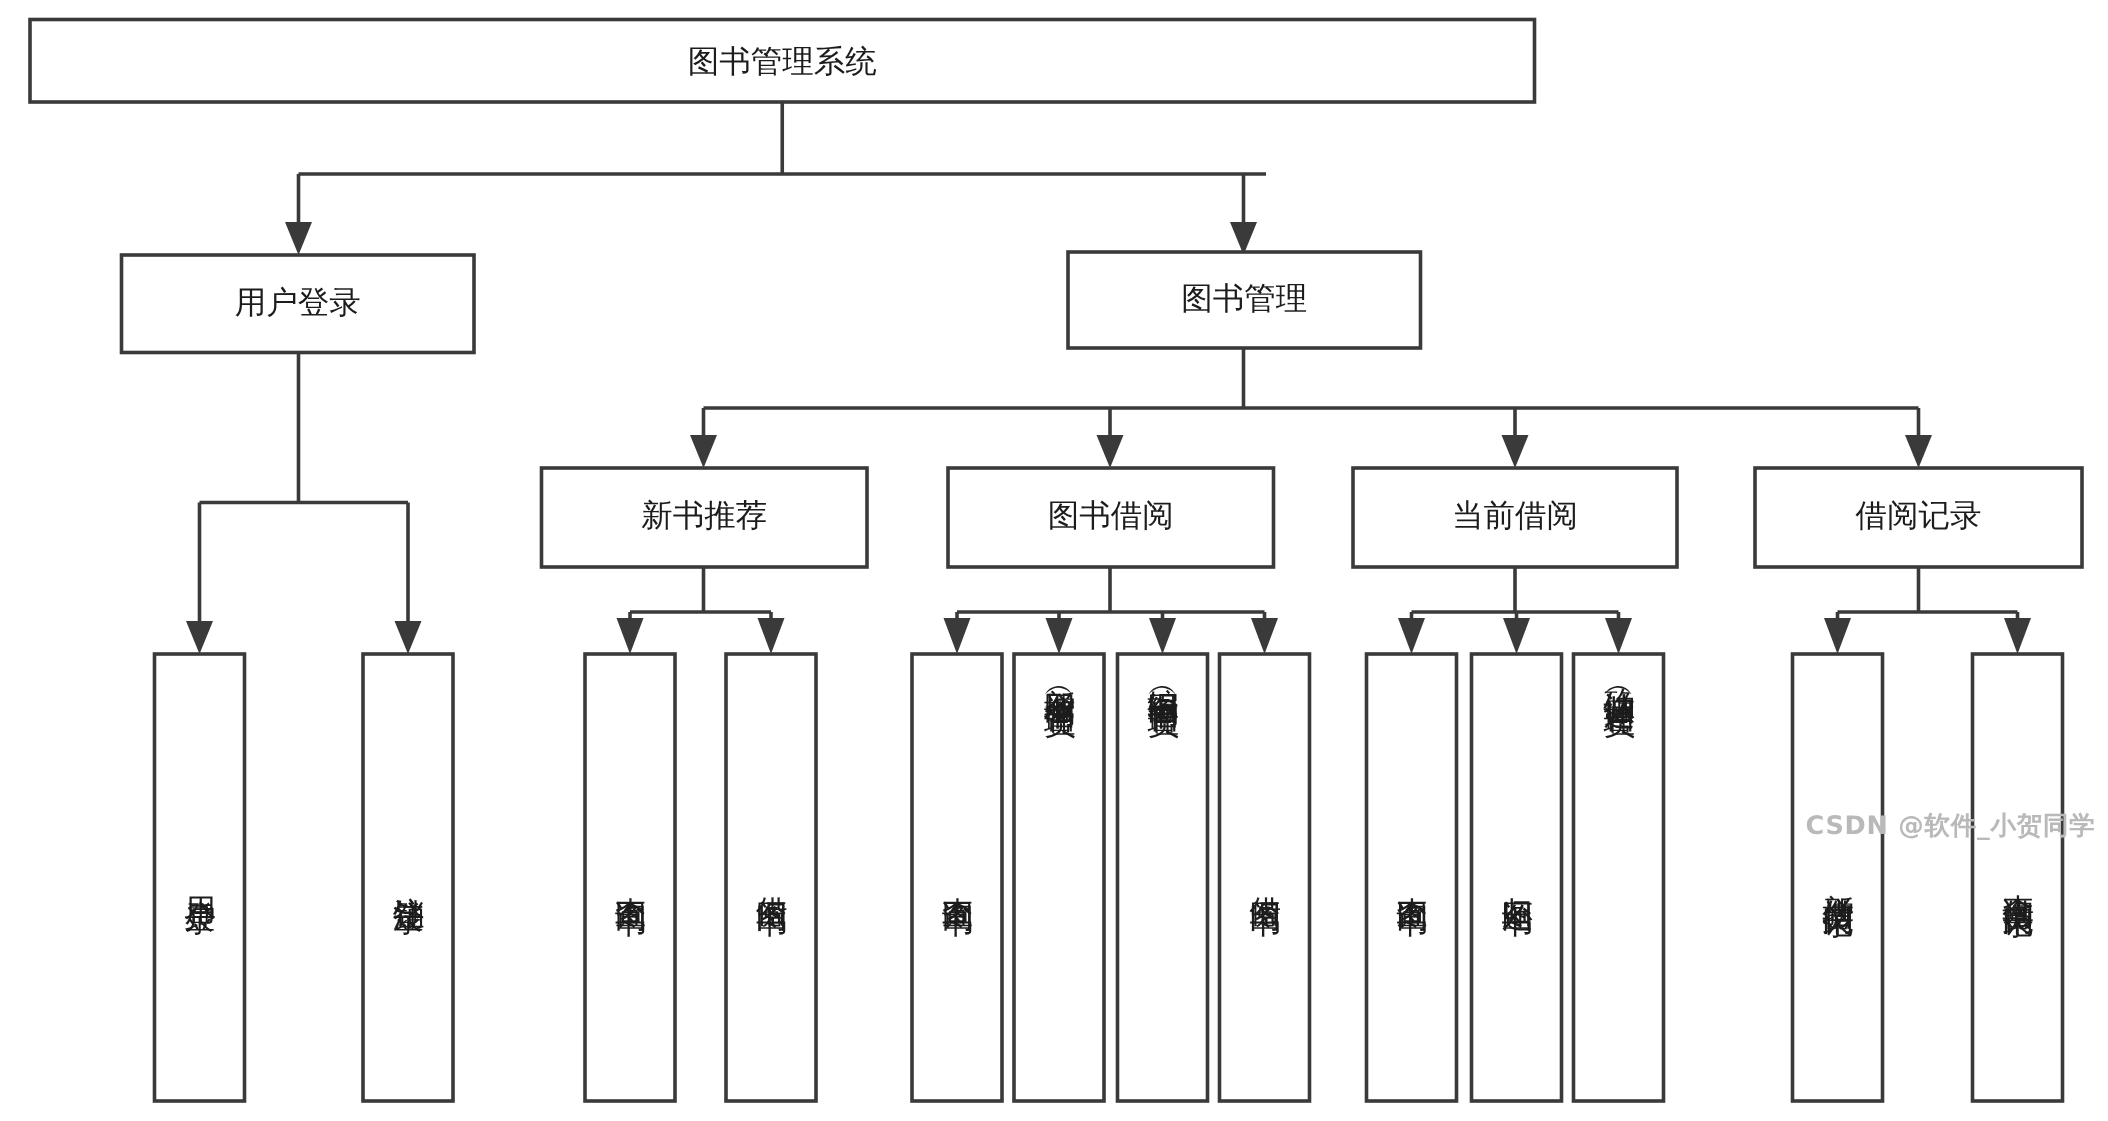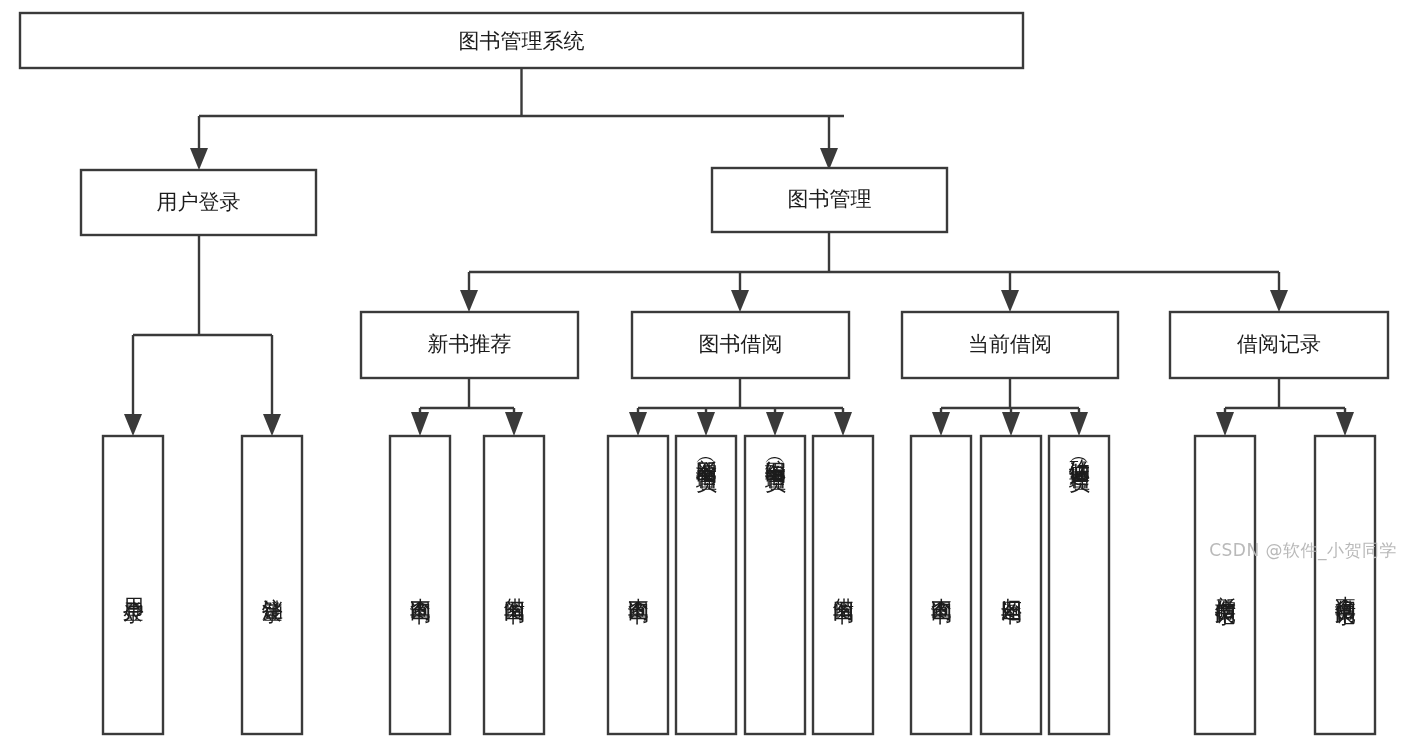--- a/index.html
+++ b/index.html
@@ -65,20 +65,21 @@
   }
   .watermark {
     position: absolute;
     right: 8px;
     bottom: 4px;
     font-family: "DejaVu Sans", "Liberation Sans", sans-serif;
     font-size: 17px;
     color: #b9b9b9;
     letter-spacing: 0.5px;
     white-space: nowrap;
+    font-weight: bold;
   }
 </style>
 </head>
 <body>
 
 <div id="diagram-root">
 
   <svg class="flow" viewBox="0 0 1405 747">
 
     <g>

